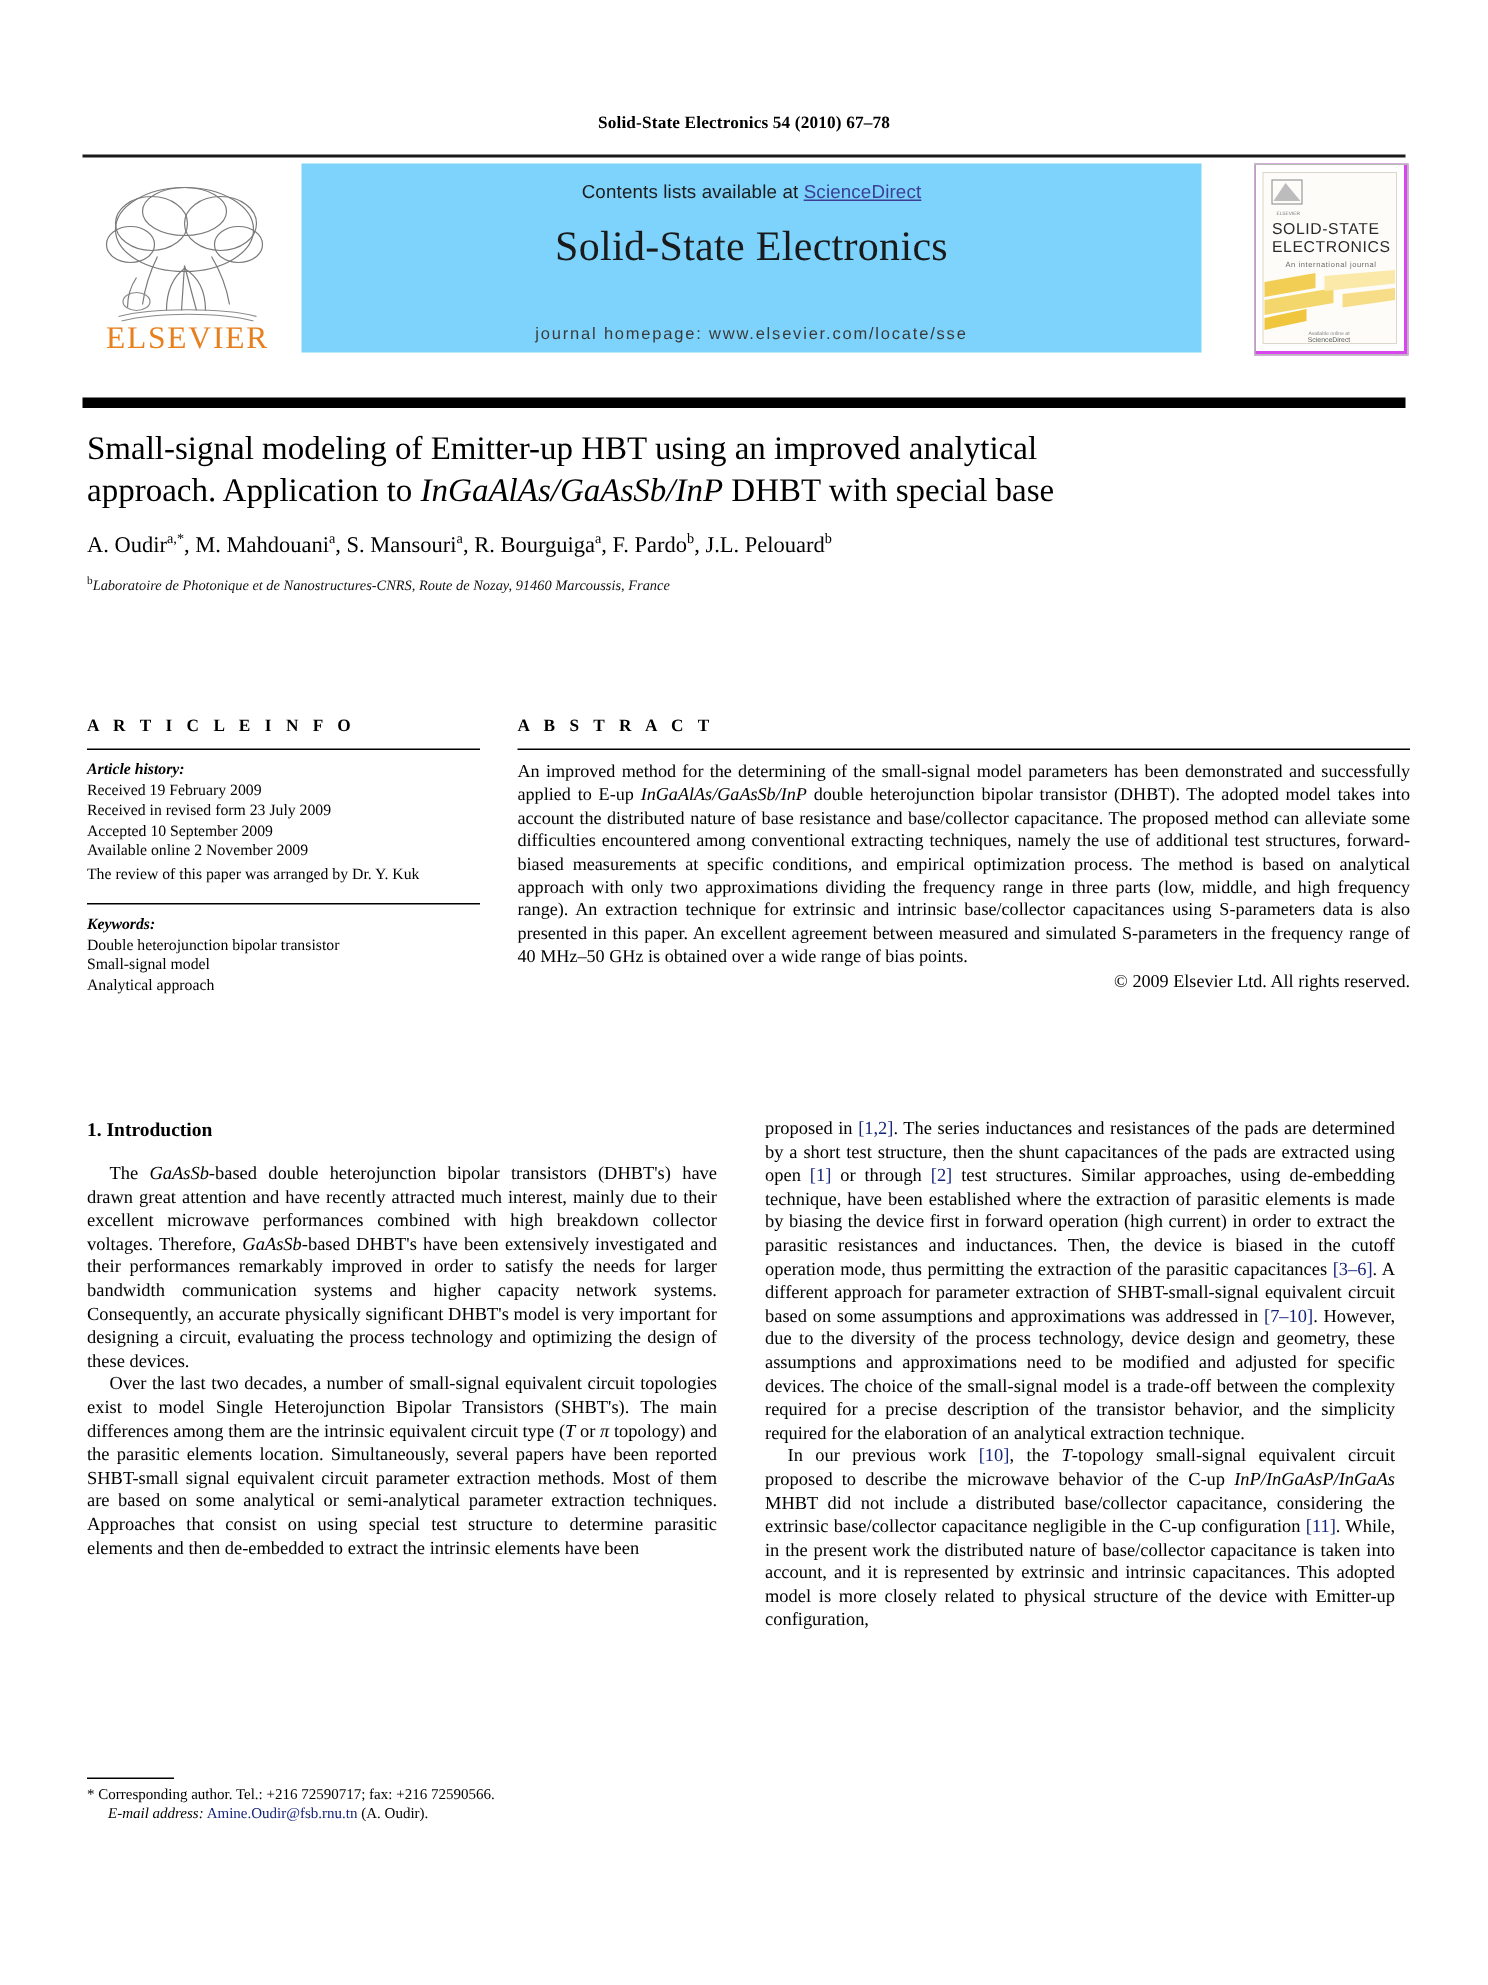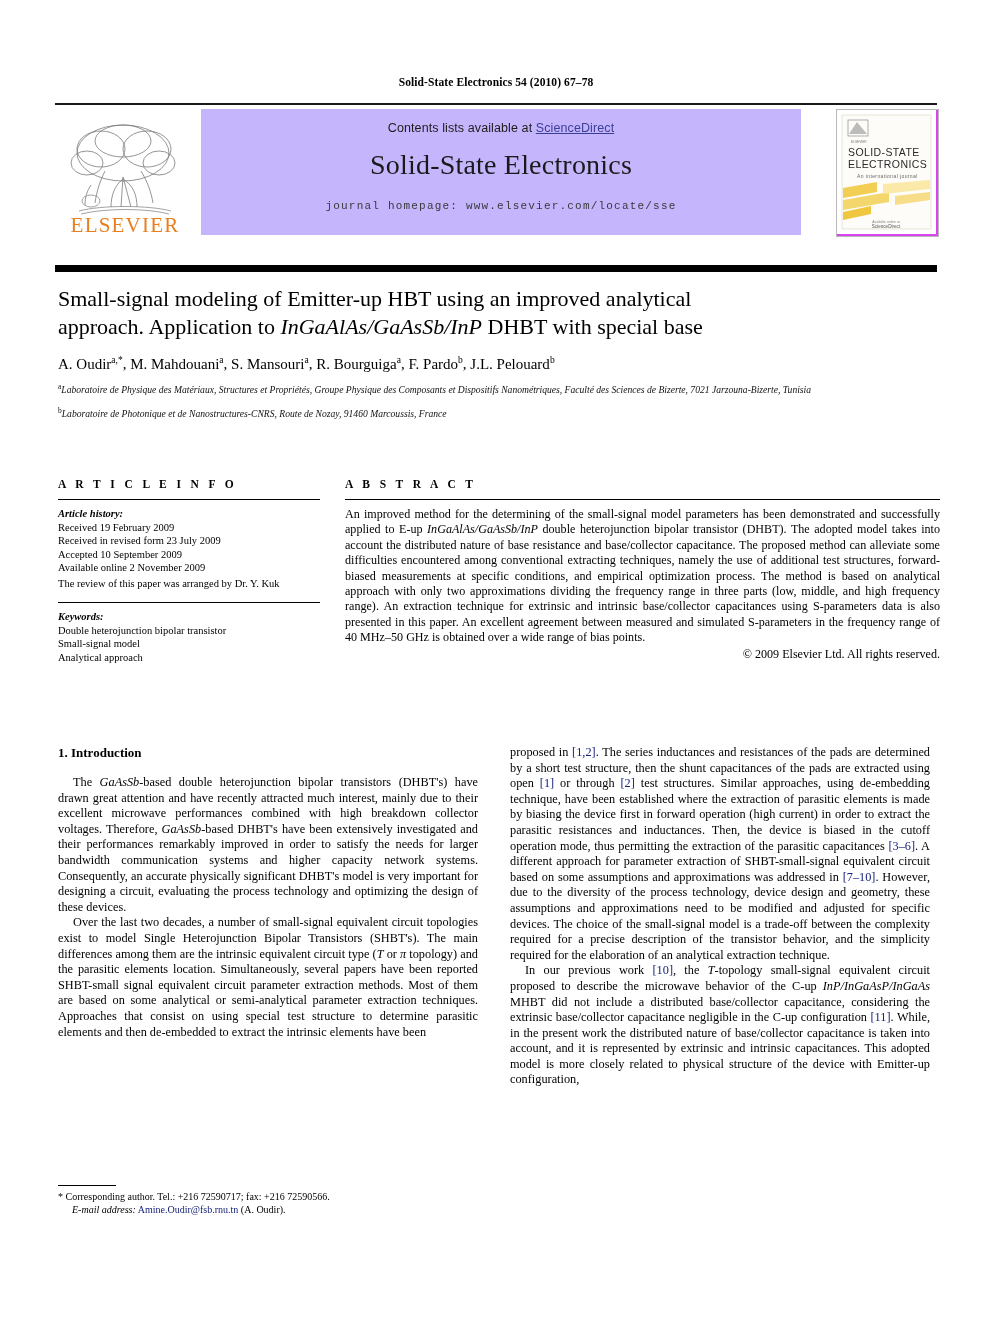--- a/index.html
+++ b/index.html
@@ -68,21 +68,21 @@
     font-size: 21px;
     letter-spacing: 1.2px;
     fill: #E87F1E;
   }
   .gray-band {
     position: absolute;
     top: 6px;
     left: 146px;
     width: 600px;
     height: 126px;
-    background: #c4b5fd;
+    background: #7dd3fc;
     text-align: center;
   }
   .contents-line {
     margin-top: 12px;
     font-family: "Liberation Sans", sans-serif;
     font-size: 12.5px;
     color: #1c1c1c;
     letter-spacing: 0.1px;
   }
   .sd-link {
@@ -90,22 +90,22 @@
     font-family: "Liberation Sans", sans-serif;
   }
   .journal-title {
     margin-top: 14px;
     font-family: "Liberation Serif", serif;
     font-size: 28px;
     color: #1a1a1a;
     letter-spacing: 0.2px;
   }
   .homepage-line {
-    margin-top: 19px;
-    font-family: Liberation Mono, monospace;
+    margin-top: 36px;
+    font-family: Liberation Sans, sans-serif;
     font-size: 11px;
     color: #3a3a3a;
     letter-spacing: 1.2px;
   }
   .cover-box {
     position: absolute;
     top: 6px;
     left: 781px;
     width: 101px;
     height: 126px;
@@ -361,21 +361,20 @@
   <div class="black-bar"></div>
 
   <div class="title-block">
     <div class="art-title">
       <span>Small-signal modeling of Emitter-up HBT using an improved analytical</span><br>
       <span>approach. Application to </span><i>InGaAlAs/GaAsSb/InP</i><span> DHBT with special base</span>
     </div>
     <div class="authors">
       A. Oudir<sup>a,*</sup>, M. Mahdouani<sup>a</sup>, S. Mansouri<sup>a</sup>, R. Bourguiga<sup>a</sup>, F. Pardo<sup>b</sup>, J.L. Pelouard<sup>b</sup>
     </div>
-    <div class="affil"><sup>a</sup><span>Laboratoire de Physique des Matériaux, Structures et Propriétés, Groupe Physique des Composants et Dispositifs Nanométriques, Faculté des Sciences de Bizerte, 7021 Jarzouna-Bizerte, Tunisia</span></div>
     <div class="affil"><sup>b</sup><span>Laboratoire de Photonique et de Nanostructures-CNRS, Route de Nozay, 91460 Marcoussis, France</span></div>
   </div>
 
   <div class="info-abs">
 
     <div class="col-info">
       <div class="sec-head">A R T I C L E  I N F O</div>
       <div class="hr-thin"></div>
       <div class="info-sub">Article history:</div>
       <div class="info-line">Received 19 February 2009</div>

